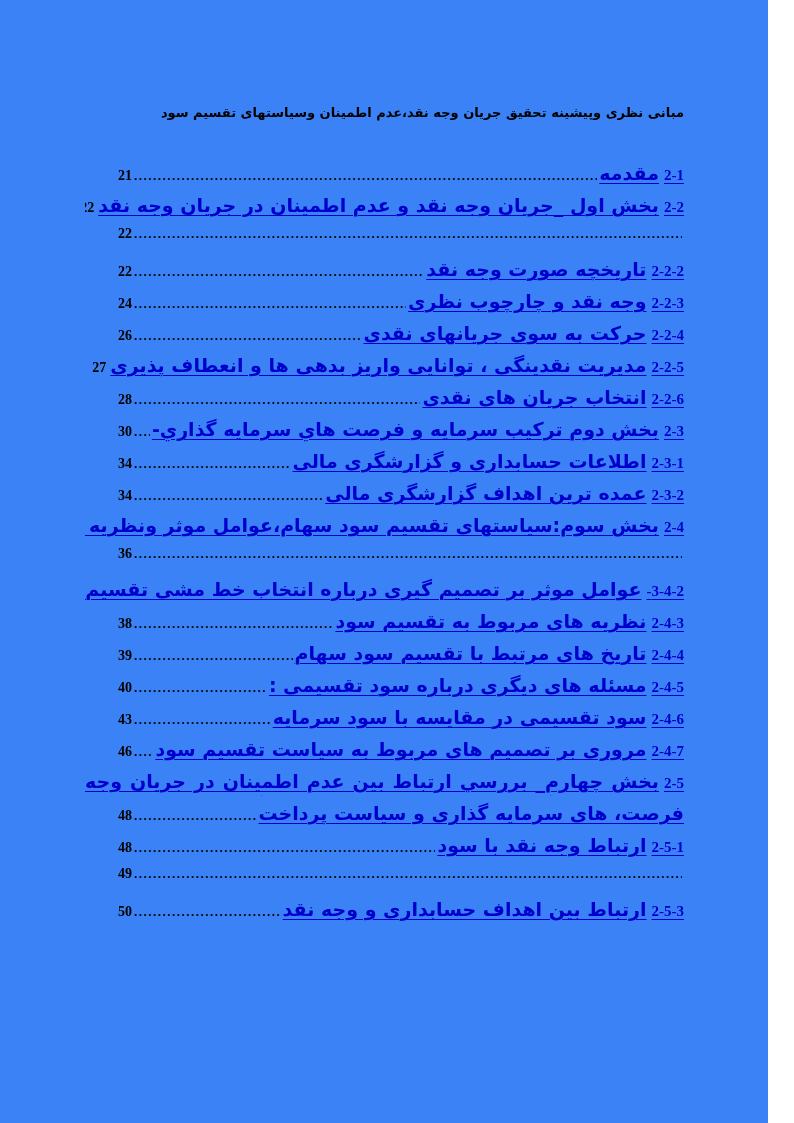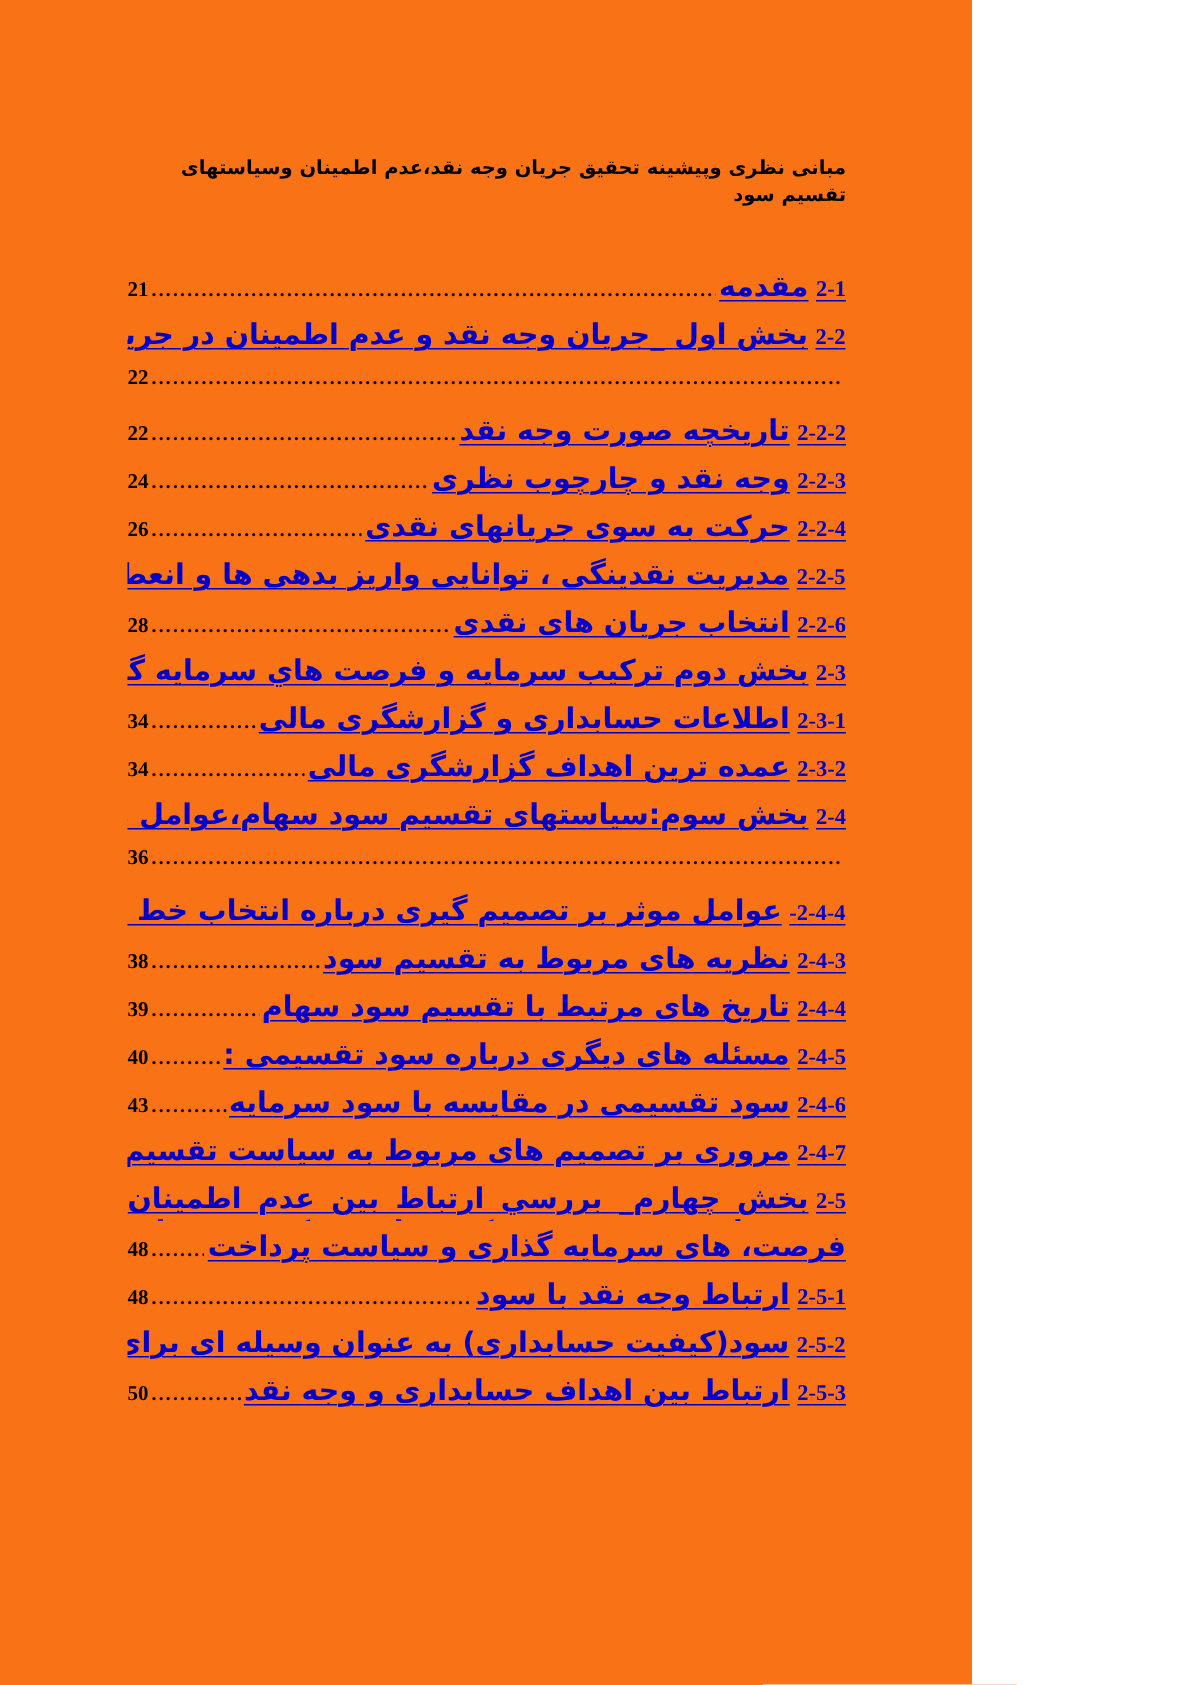--- a/index.html
+++ b/index.html
@@ -1,19 +1,19 @@
 <!DOCTYPE html>
 <html lang="fa"><head>
 <meta charset="utf-8">
 <style>
   html,body { margin:0; padding:0; background:#ffffff; }
   .page {
     position:relative;
-    width:648px; height:1123px;
-    background:#f97316;
+    width:768px; height:1123px;
+    background:#3b82f6;
     overflow:hidden;
     font-family:"DejaVu Sans", sans-serif;
   }
   .content {
     position:absolute;
     left:85px; right:84px; top:104px;
   }
   .doc-title {
     direction:rtl;
     text-align:right;
@@ -62,20 +62,21 @@
     direction:ltr;
     text-align:left;
     margin:0 2px;
   }
   .pagenum {
     font-family:"Liberation Serif", serif;
     font-size:14px;
     font-weight:bold;
     color:#000000;
     cursor:pointer;
+    margin-left:33px;
   }
   
   .toc-row.wrap-first .toc-text {
     width:100%;
     white-space:normal;
     text-align:justify;
     text-align-last:justify;
   }
 </style>
 </head>
@@ -178,21 +179,21 @@
     <span class="pagenum">36</span>
   </div>
 
   <div class="toc-row">
     <span class="leader">............................................................................................................................................................................................................................</span>
     <span class="pagenum">36</span>
   </div>
 
   <div class="toc-row">
     <span class="toc-text">
-      <span class="toc-num">2-4-4-</span><span class="toc-label">عوامل موثر بر تصمیم گیری درباره انتخاب خط مشی تقسیم سود</span>
+      <span class="toc-num">3-4-2-</span><span class="toc-label">عوامل موثر بر تصمیم گیری درباره انتخاب خط مشی تقسیم سود</span>
     </span>
     <span class="leader">............................................................................................................................................................................................................................</span>
     <span class="pagenum">37</span>
   </div>
 
   <div class="toc-row">
     <span class="toc-text">
       <span class="toc-num">2-4-3</span><span class="toc-label">نظریه های مربوط به تقسیم سود</span>
     </span>
     <span class="leader">............................................................................................................................................................................................................................</span>
@@ -248,23 +249,20 @@
 
   <div class="toc-row">
     <span class="toc-text">
       <span class="toc-num">2-5-1</span><span class="toc-label">ارتباط وجه نقد با سود</span>
     </span>
     <span class="leader">............................................................................................................................................................................................................................</span>
     <span class="pagenum">48</span>
   </div>
 
   <div class="toc-row">
-    <span class="toc-text">
-      <span class="toc-num">2-5-2</span><span class="toc-label">سود(کیفیت حسابداری) به عنوان وسیله ای برای پیش بینی</span>
-    </span>
     <span class="leader">............................................................................................................................................................................................................................</span>
     <span class="pagenum">49</span>
   </div>
 
   <div class="toc-row">
     <span class="toc-text">
       <span class="toc-num">2-5-3</span><span class="toc-label">ارتباط بین اهداف حسابداری و وجه نقد</span>
     </span>
     <span class="leader">............................................................................................................................................................................................................................</span>
     <span class="pagenum">50</span>

